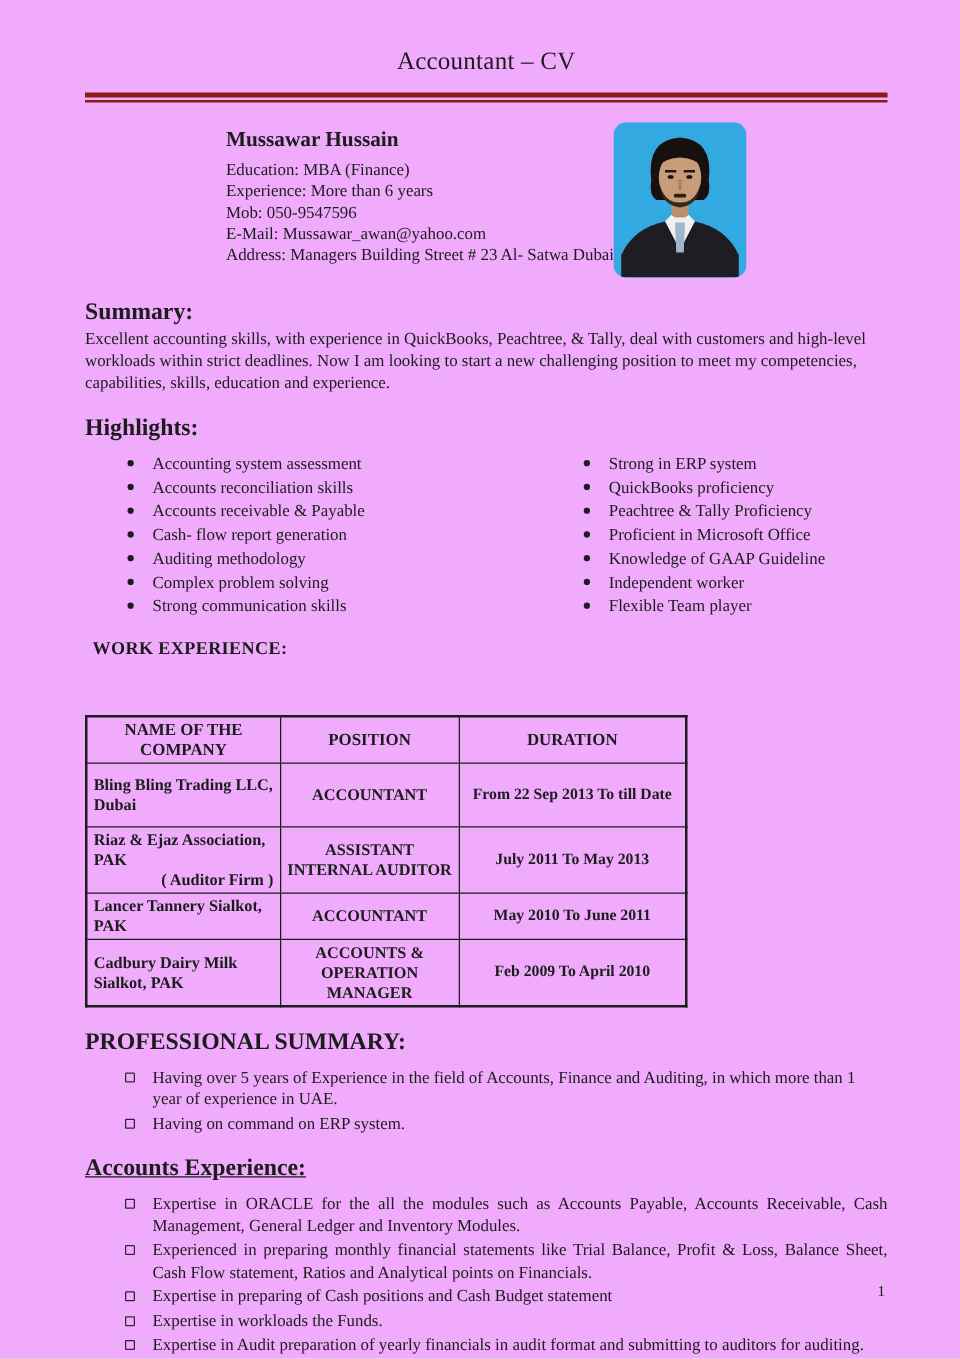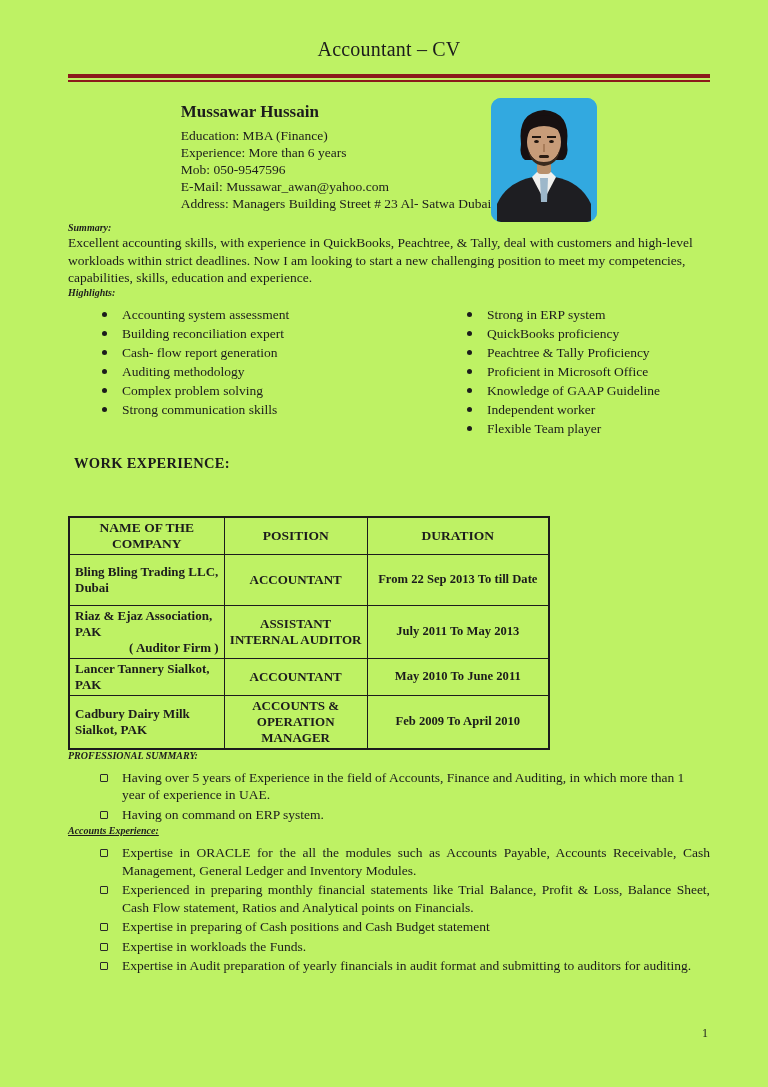--- a/index.html
+++ b/index.html
@@ -1,20 +1,20 @@
 <!DOCTYPE html>
 <html><head>
 <meta charset="utf-8">
 <style>
   html,body{margin:0;padding:0;background:#e8e8e8;}
   .page{
     position:relative;
     width:768px;height:1087px;
     margin:0 auto;
-    background:#bef264;
+    background:#f0abfc;
     color:#1c1c1c;
     font-family:"Liberation Serif","DejaVu Serif",serif;
     box-sizing:border-box;
     overflow:hidden;
   }
   .content{padding:0 58px 0 68px;}
 
   
   .title{
     margin-top:38px;
@@ -38,21 +38,21 @@
     width:106px;height:124px;
     border-radius:10px;
     overflow:hidden;
     background:#32a9e0;
     flex:0 0 auto;
     margin-top:-4px;
   }
   .photo svg{display:block;}
 
   
-  .sec-h{font-size:10px;font-weight:bold;font-style:italic;}
+  .sec-h{font-size:19px;font-weight:bold;margin-top:17px;}
   .sec-h.underline{text-decoration:underline;}
   .body-text{font-size:13.5px;line-height:17.5px;margin:1px 0 0 0;}
 
   
   .hl-cols{display:flex;margin-top:7px;gap:33px;}
   .hl-col{list-style:none;margin:0;padding:0 0 0 32px;flex:0 0 300px;}
   .hl-col.right{flex:1 1 auto;}
   .hl-col li{
     position:relative;
     padding-left:22px;
@@ -169,21 +169,22 @@
     <div>
       <div class="sec-h">Summary:</div>
       <p class="body-text">Excellent accounting skills, with experience in QuickBooks, Peachtree, &amp; Tally, deal with customers and high-level workloads within strict deadlines. Now I am looking to start a new challenging position to meet my competencies, capabilities, skills, education and experience.</p>
     </div>
 
     <div>
       <div class="sec-h">Highlights:</div>
       <div class="hl-cols">
         <ul class="hl-col">
           <li><span class="dot-marker"></span><span>Accounting system assessment</span></li>
-          <li><span class="dot-marker"></span><span>Building reconciliation expert</span></li>
+          <li><span class="dot-marker"></span><span>Accounts reconciliation skills</span></li>
+          <li><span class="dot-marker"></span><span>Accounts receivable &amp; Payable</span></li>
           <li><span class="dot-marker"></span><span>Cash- flow report generation</span></li>
           <li><span class="dot-marker"></span><span>Auditing methodology</span></li>
           <li><span class="dot-marker"></span><span>Complex problem solving</span></li>
           <li><span class="dot-marker"></span><span>Strong communication skills</span></li>
         </ul>
         <ul class="hl-col right">
           <li><span class="dot-marker"></span><span>Strong in ERP system</span></li>
           <li><span class="dot-marker"></span><span>QuickBooks proficiency</span></li>
           <li><span class="dot-marker"></span><span>Peachtree &amp; Tally Proficiency</span></li>
           <li><span class="dot-marker"></span><span>Proficient in Microsoft Office</span></li>

